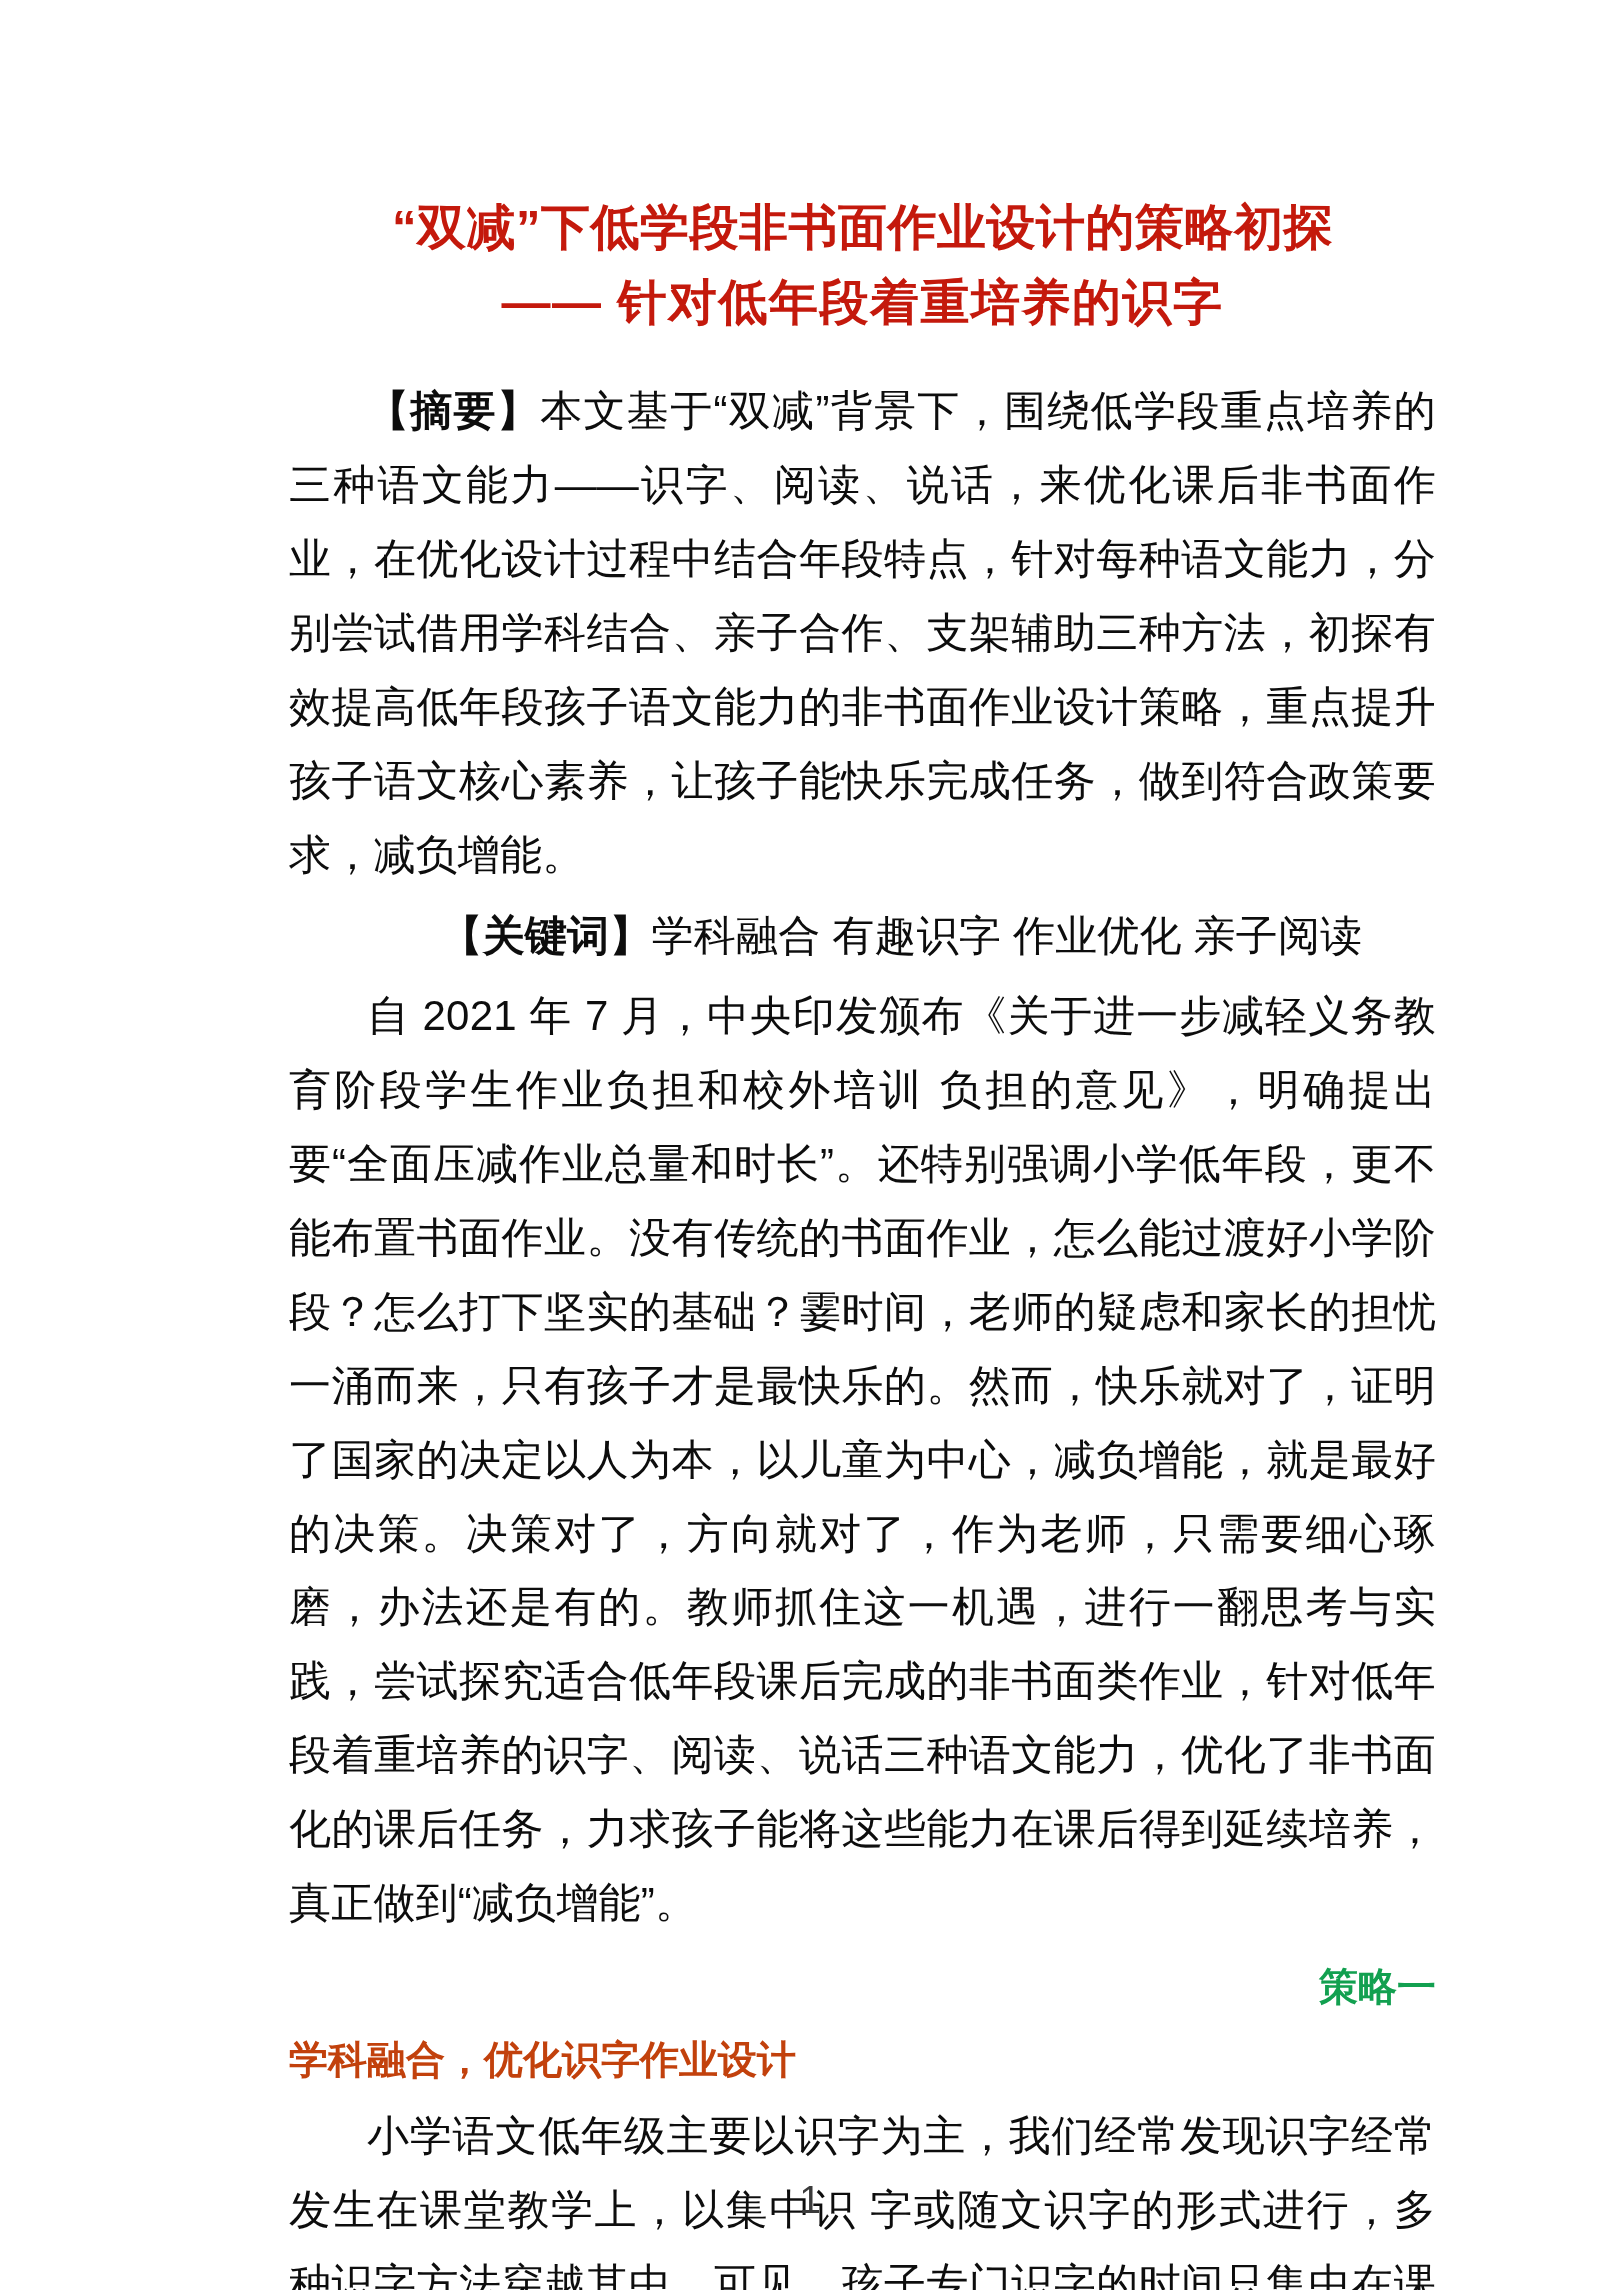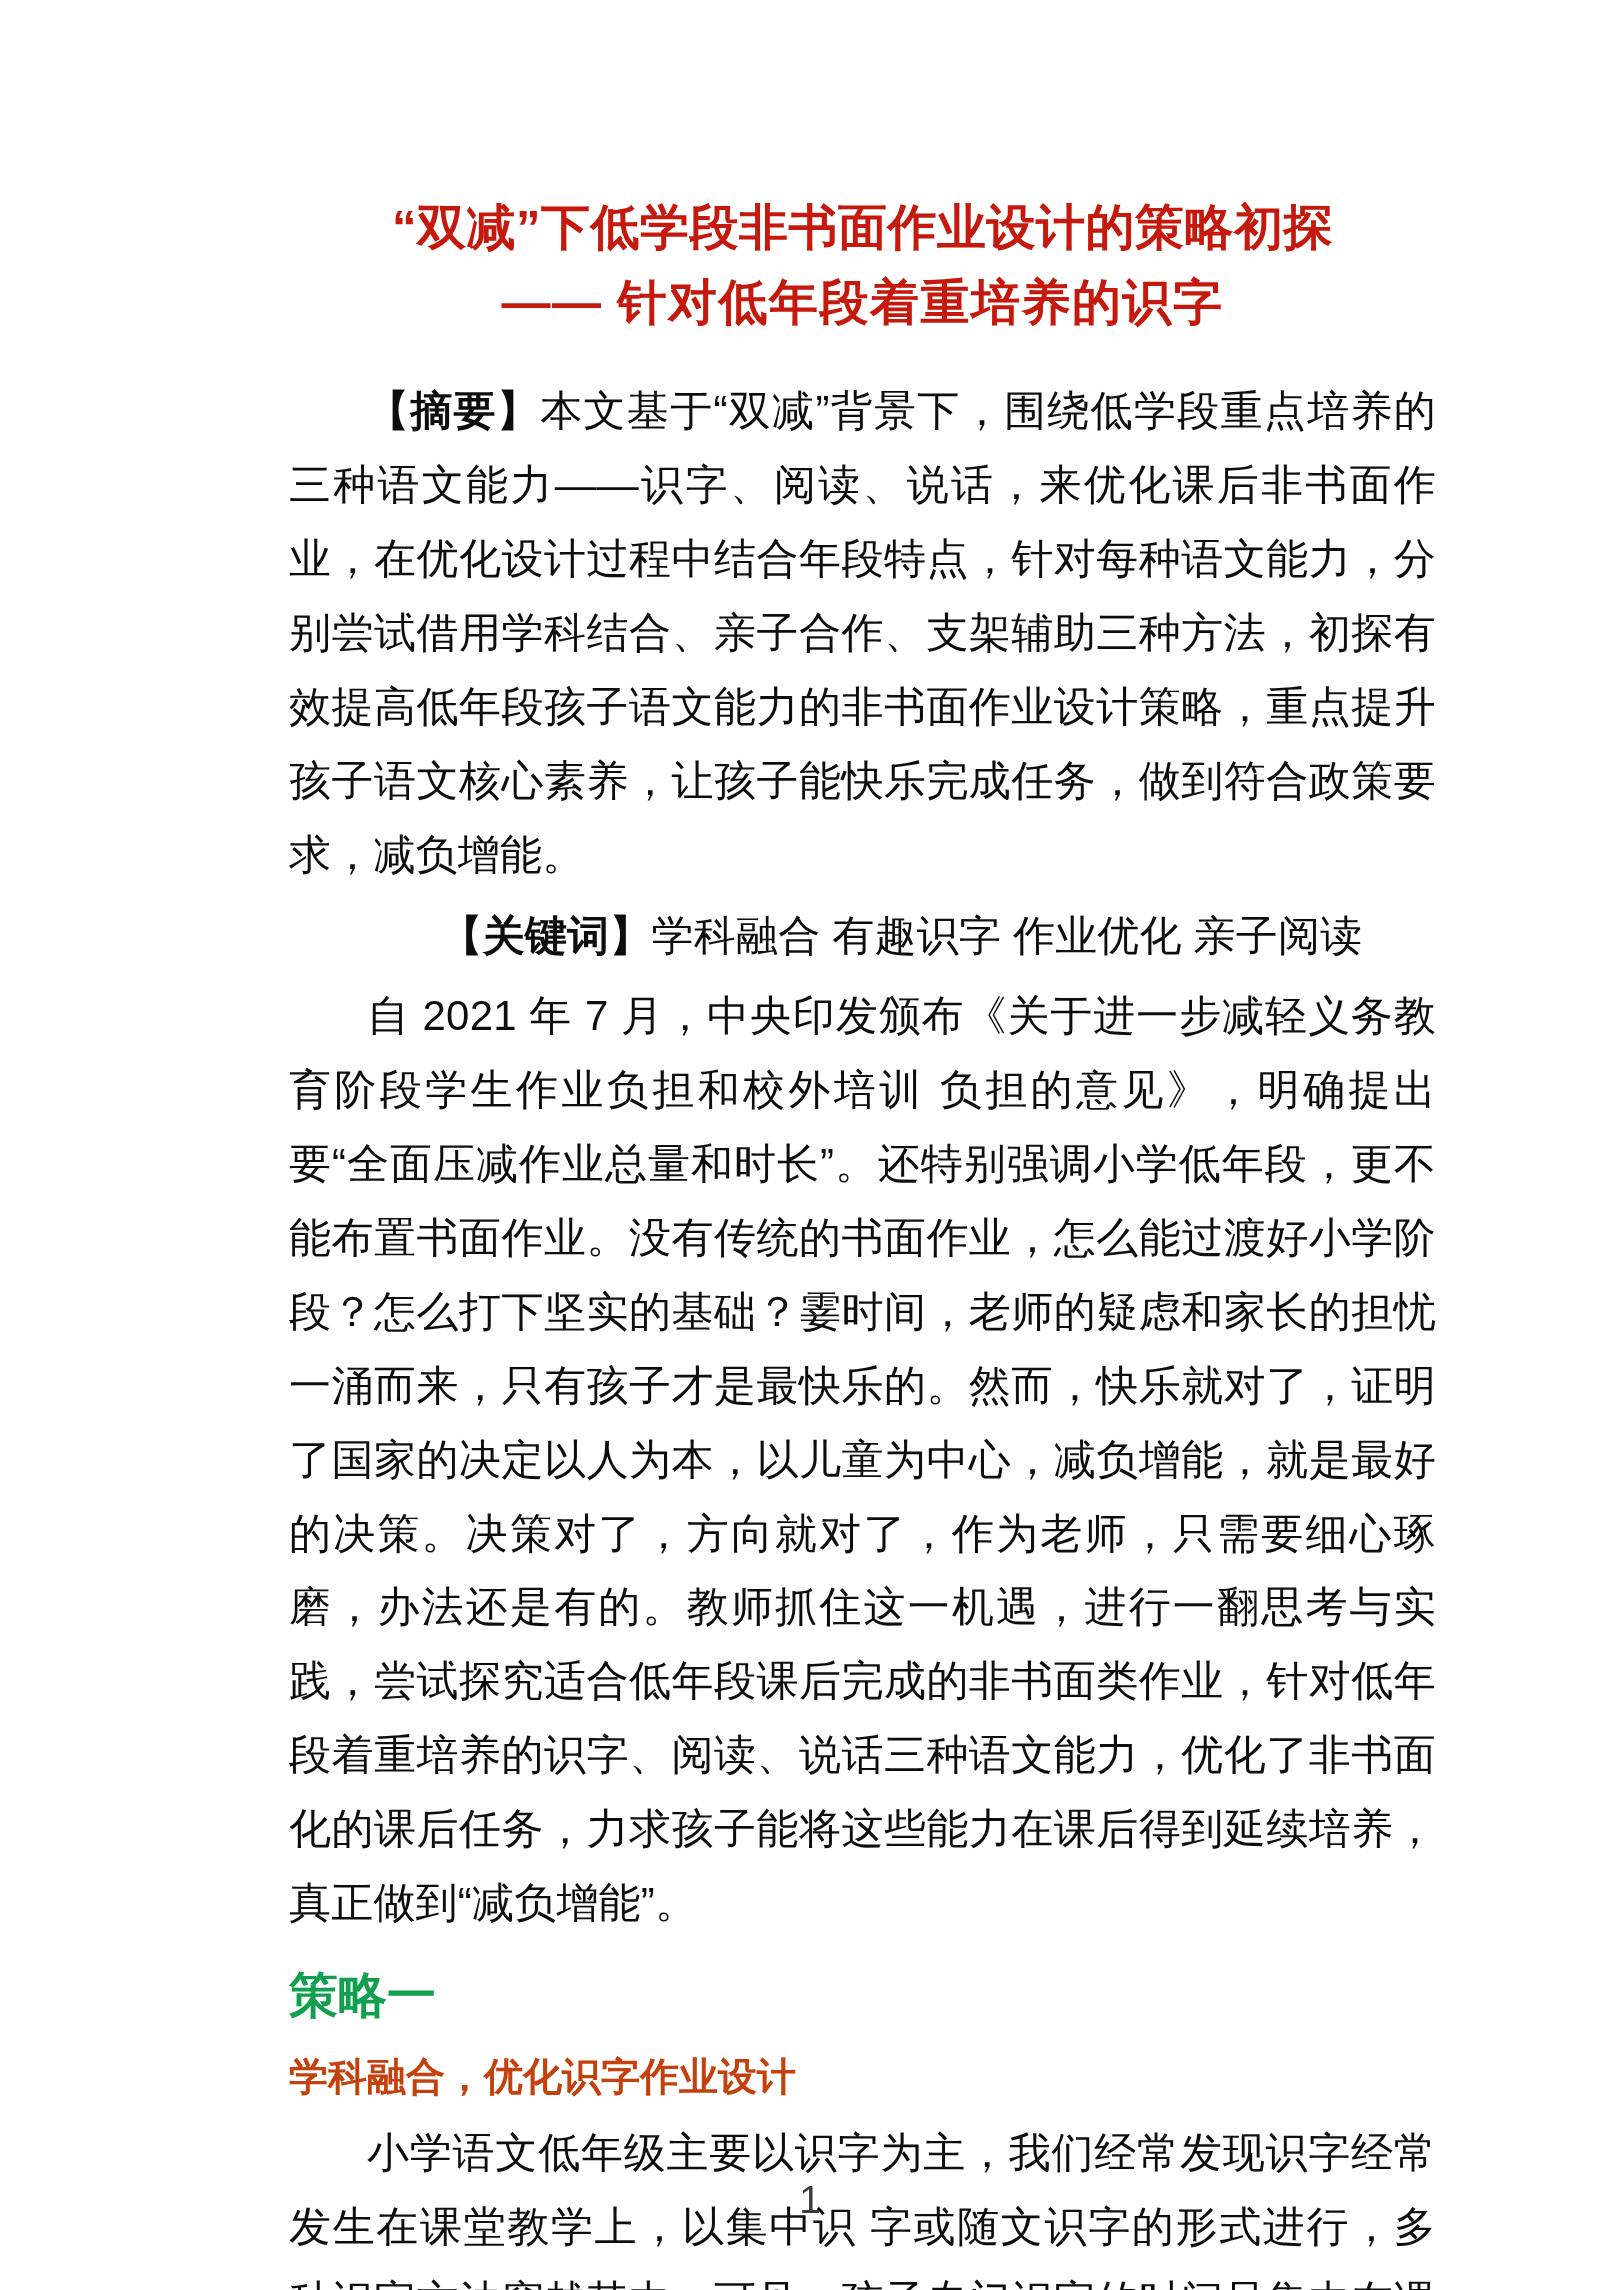--- a/index.html
+++ b/index.html
@@ -68,24 +68,24 @@
   .intro {
     margin-top: 5.9px;
     text-indent: 78px;
   }
   .lead-label {
     font-weight: 700;
   }
   .strategy-heading {
     color: #12A050;
     font-weight: 700;
-    font-size: 49px;
+    font-size: 39px;
     line-height: 1.7;
     margin: 13.7px 0 0 0;
-    text-align: left;
+    text-align: right;
   }
   .strategy-sub {
     color: #c2410c;
     font-size: 39px;
     line-height: 1.72;
     margin: 5.9px 0 0 0;
     text-align: left;
     font-weight: bold;
   }
   .strategy-body {

